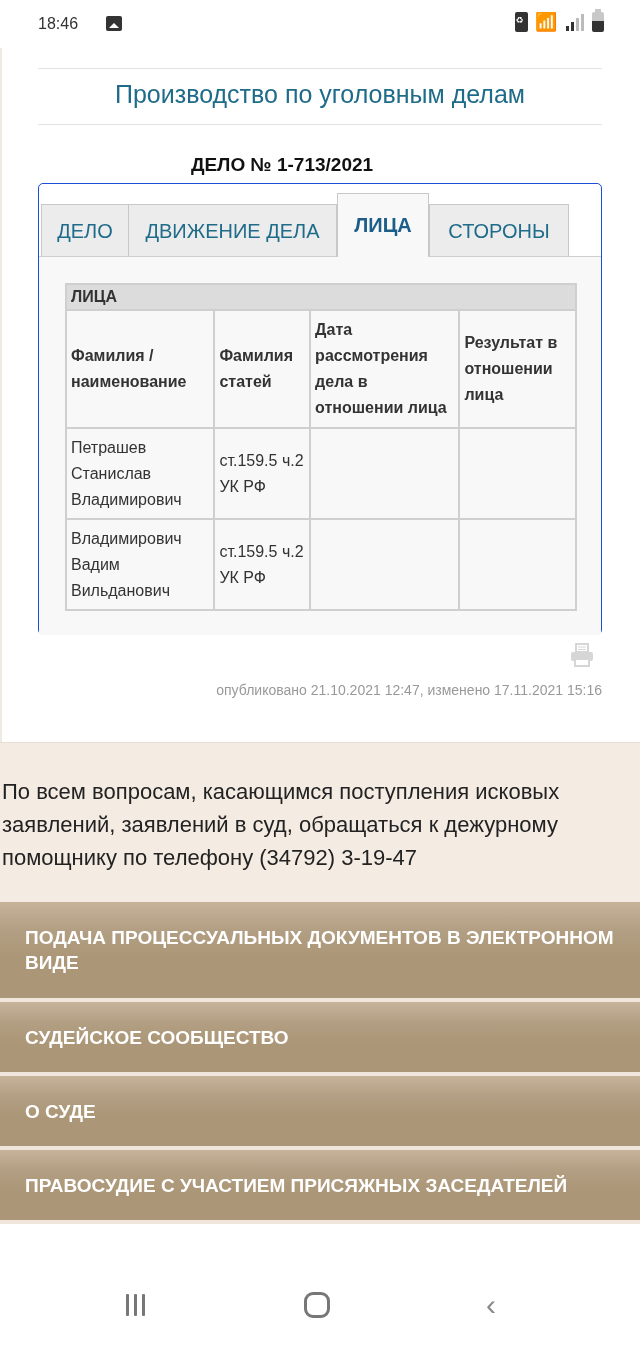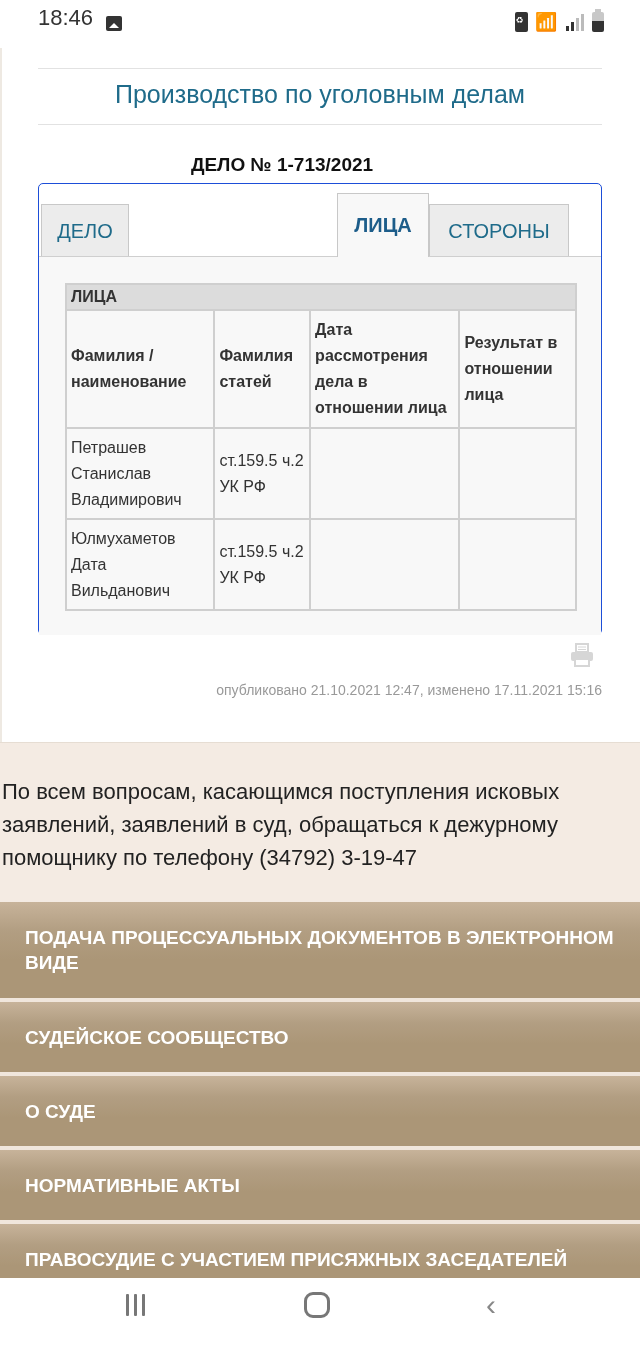--- a/index.html
+++ b/index.html
@@ -1,21 +1,21 @@
 <!DOCTYPE html>
 <html><head>
   <meta charset="utf-8">
   <style>
     * { box-sizing: border-box; margin: 0; padding: 0; }
     html, body { width: 640px; height: 1351px; overflow: hidden; background: #ffffff; }
     body { font-family: "Liberation Sans", "DejaVu Sans", sans-serif; color: #222; position: relative; }
 
     
     .status-bar { position: absolute; left: 0; top: 0; width: 640px; height: 48px; background: #fff; }
-    .status-time { position: absolute; left: 38px; top: 5px; font-size: 22px; color: #333; }
+    .status-time { position: absolute; left: 38px; top: 15px; font-size: 16px; color: #333; }
     .status-img-icon { position: absolute; left: 106px; top: 16px; width: 16px; height: 15px; background: #333; border-radius: 2px; }
     .status-img-icon::after { content: ""; position: absolute; left: 3px; bottom: 3px; width: 0; height: 0; border-left: 5px solid transparent; border-right: 5px solid transparent; border-bottom: 5px solid #fff; }
     .status-right { position: absolute; right: 36px; top: 12px; display: flex; align-items: center; gap: 8px; }
     .bat-saver { width: 13px; height: 20px; background: #333; border-radius: 2px; position: relative; }
     .bat-saver::after { content: "♻"; position: absolute; left: 1px; top: 3px; font-size: 9px; color: #fff; }
     .wifi { font-size: 18px; color: #333; line-height: 20px; }
     .signal { display: flex; align-items: flex-end; gap: 2px; height: 18px; }
     .signal span { width: 3px; background: #333; display: block; }
     .signal span:nth-child(1){height:5px}
     .signal span:nth-child(2){height:9px}
@@ -86,20 +86,23 @@
 <div class="content-col"></div>
 <div class="hr" style="top:68px"></div>
 <h1 class="page-title" style="font-weight:normal">Производство по уголовным делам</h1>
 <div class="hr" style="top:124px"></div>
 <div class="case-number">ДЕЛО № 1-713/2021</div>
 
 <div class="tab-box">
   <div class="tab" style="left:2px;width:88px">
       <span>ДЕЛО</span>
     </div>
+  <div class="tab" style="left:89px;width:209px">
+      <span>ДВИЖЕНИЕ ДЕЛА</span>
+    </div>
   <div class="tab active" style="left:298px;width:92px">
       <span>ЛИЦА</span>
     </div>
   <div class="tab" style="left:390px;width:140px">
       <span>СТОРОНЫ</span>
     </div>
 
   <div class="tab-panel">
     <table class="people-table">
       <tbody>
@@ -112,21 +115,21 @@
         <th style="width:150px">Дата рассмотрения дела в отношении лица</th>
         <th style="width:117px">Результат в отношении лица</th>
       </tr>
       <tr class="data-row">
         <td>Петрашев Станислав Владимирович</td>
         <td>ст.159.5 ч.2 УК РФ</td>
         <td></td>
         <td></td>
       </tr>
       <tr class="data-row">
-        <td>Юлмухаметов Дата Вильданович</td>
+        <td>Владимирович Вадим Вильданович</td>
         <td>ст.159.5 ч.2 УК РФ</td>
         <td></td>
         <td></td>
       </tr>
     </tbody>
       </table>
   </div>
 </div>
 
 <svg class="print-icon" viewBox="0 0 26 26">
@@ -146,23 +149,20 @@
   <div class="menu-item tall">
       <span>ПОДАЧА ПРОЦЕССУАЛЬНЫХ ДОКУМЕНТОВ В ЭЛЕКТРОННОМ ВИДЕ</span>
     </div>
   <div class="menu-item std">
       <span>СУДЕЙСКОЕ СООБЩЕСТВО</span>
     </div>
   <div class="menu-item std">
       <span>О СУДЕ</span>
     </div>
   <div class="menu-item std">
-      <span>НОРМАТИВНЫЕ АКТЫ</span>
-    </div>
-  <div class="menu-item std">
       <span>ПРАВОСУДИЕ С УЧАСТИЕМ ПРИСЯЖНЫХ ЗАСЕДАТЕЛЕЙ</span>
     </div>
 </nav>
 
 <div class="nav-bar">
   <div class="nav-recent">
       <span></span>
       <span></span>
       <span></span>
     </div>

